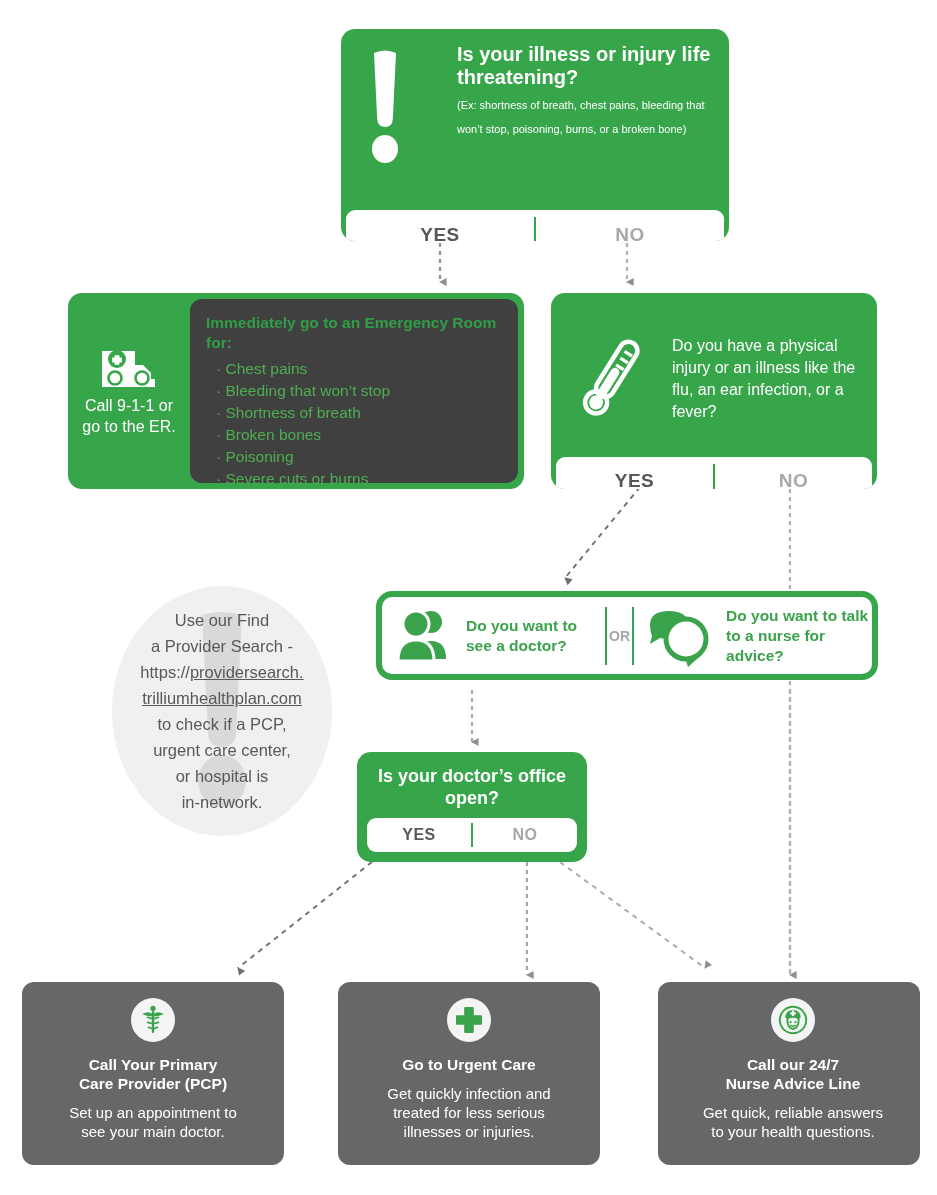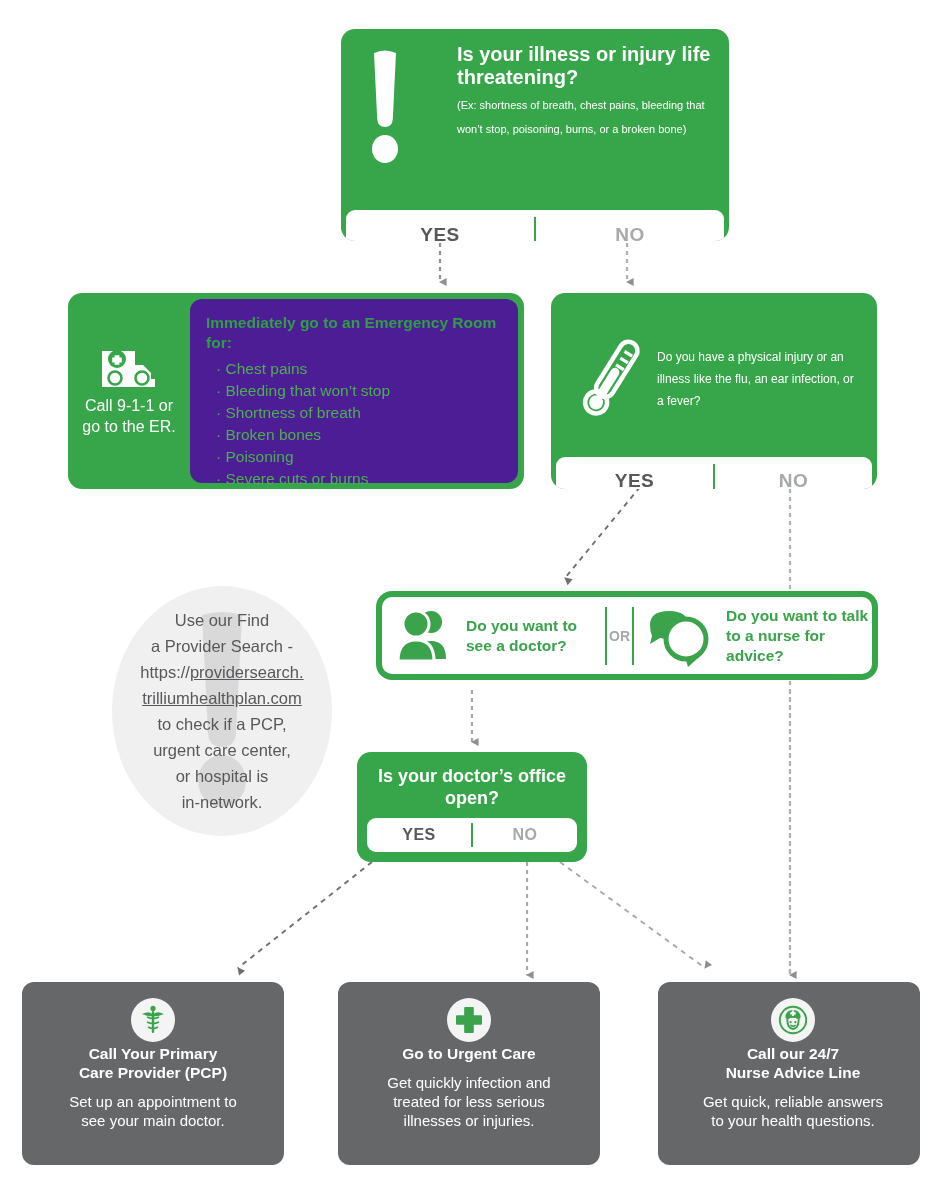--- a/index.html
+++ b/index.html
@@ -31,27 +31,27 @@
 
   
   .card-gray{
     background:#666769;border-radius:12px;color:#ffffff;text-align:center;
     display:flex;flex-direction:column;align-items:center;
   }
   .card-gray .iconcirc{
     width:44px;height:44px;border-radius:50%;background:#f4f4f4;
     display:flex;align-items:center;justify-content:center;margin-top:16px;
   }
-  .card-gray .title{font-weight:bold;font-size:15.5px;line-height:19px;margin-top:2px;}
+  .card-gray .title{font-weight:bold;font-size:15.5px;line-height:19px;margin-top:13px;}
   .card-gray .sub{font-size:15px;line-height:19px;margin-top:10px;padding:0 10px;}
 
   
   .q-title{color:#ffffff;font-weight:bold;font-size:20px;line-height:23px;}
   .q-sub{color:#ffffff;font-size:11px;line-height:24px;}
-  .q-plain{color:#ffffff;font-size:12px;line-height:22px;}
+  .q-plain{color:#ffffff;font-size:16px;line-height:22px;margin-left:15px;}
   .er-head{color:#2f9e46;font-weight:bold;font-size:15.5px;line-height:20px;}
   .er-item{color:#4caf50;font-size:15.5px;line-height:22px;}
   .call911{color:#ffffff;font-size:16px;line-height:21px;text-align:center;font-weight:500;}
   .dq{color:#3aa34b;font-weight:bold;font-size:15.5px;line-height:20px;}
   .or{color:#a6a8ab;font-weight:bold;font-size:14px;}
 
   
   .provider{
     position:absolute;border-radius:50%;background:#f0f0f0;
     display:flex;align-items:center;justify-content:center;
@@ -127,21 +127,21 @@
         <svg width="58" height="40" viewBox="0 0 58 40">
           <path d="M2,6 h33 v14 h8 l8,8 v6 h4 v8 H2 Z" fill="#ffffff"></path>
           <circle cx="15" cy="33" r="6.5" fill="#ffffff" stroke="#37a54a" stroke-width="2.6"></circle>
           <circle cx="42" cy="33" r="6.5" fill="#ffffff" stroke="#37a54a" stroke-width="2.6"></circle>
           <circle cx="17" cy="14" r="9" fill="#37a54a"></circle>
           <path d="M14.6,10.2 h4.8 v2.4 h2.4 v4.8 h-2.4 v2.4 h-4.8 v-2.4 h-2.4 v-4.8 h2.4 Z" fill="#ffffff"></path>
         </svg>
       </div>
       <div class="call911">Call 9-1-1 or go to the ER.</div>
     </div>
-    <div style="flex:1;background:#4c1d95;border-radius:12px;margin:6px 6px 6px 0;padding:14px 14px 10px 16px;">
+    <div style="flex:1;background:#404040;border-radius:12px;margin:6px 6px 6px 0;padding:14px 14px 10px 16px;">
       <div class="er-head">Immediately go to an Emergency Room for:</div>
       <div style="margin-top:5px;padding-left:10px;">
         <div class="er-item">· <span>Chest pains</span></div>
         <div class="er-item">· <span>Bleeding that won’t stop</span></div>
         <div class="er-item">· <span>Shortness of breath</span></div>
         <div class="er-item">· <span>Broken bones</span></div>
         <div class="er-item">· <span>Poisoning</span></div>
         <div class="er-item">· <span>Severe cuts or burns</span></div>
       </div>
     </div>

